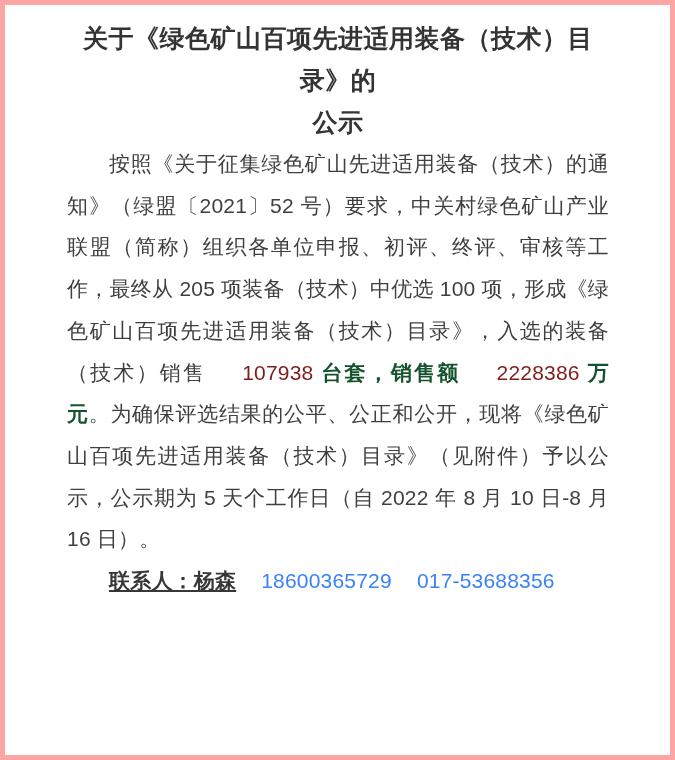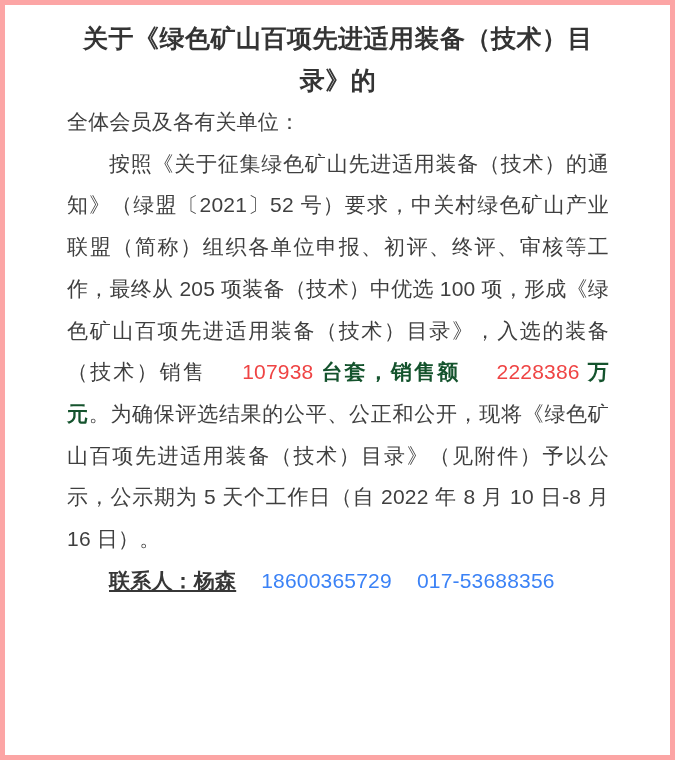--- a/index.html
+++ b/index.html
@@ -32,21 +32,21 @@
   .doc-title .title-line { display: block; }
   .body-text {
     margin: 0;
     font-size: 21px;
     line-height: 41.7px;
     text-align: justify;
     letter-spacing: 0.2px;
   }
   .indent-2em { text-indent: 2em; }
   .red-normal {
-    color: #ef4444;
+    color: #7f1d1d;
     font-weight: 400;
     margin-left: 28px;
   }
   .red-bold {
     color: #14532d;
     font-weight: 700;
   }
   .bold-seg {
     font-weight: 700;
     color: #373737;
@@ -61,22 +61,22 @@
     color: #3b82f6;
   }
 </style>
 </head>
 <body>
 
 <div class="page">
 
   <h1 class="doc-title">
       <span class="title-line">关于《绿色矿山百项先进适用装备（技术）目录》的</span>
+      <span class="title-line">公示</span>
     </h1>
 
-  <p class="body-text">全体会员及各有关单位：</p>
 
   <p class="body-text indent-2em"><span>按照《关于征集绿色矿山先进适用装备（技术）的通知》（绿盟〔2021〕52 号）要求，中关村绿色矿山产业联盟（简称）组织各单位申报、初评、终评、审核等工作，最终从 205 项装备（技术）中优选 100 项，形成《绿色矿山百项先进适用装备（技术）目录》，入选的装备（技术）销售 </span><span class="red-normal">107938 </span><span class="red-bold">台套，销售额 </span><span class="red-normal">2228386 </span><span class="red-bold">万元</span><span>。为确保评选结果的公平、公正和公开，现将《绿色矿山百项先进适用装备（技术）目录》（见附件）予以公示，公示期为 5 天个工作日（自 2022 年 8 月 10 日-8 月 16 日）。</span></p>
 
 
   <p class="body-text indent-2em contact-line"><span class="contact-label">联系人：杨森</span><span class="contact-number">18600365729</span><span class="contact-number">017-53688356</span></p>
 
 </div>
 
 </body></html>

